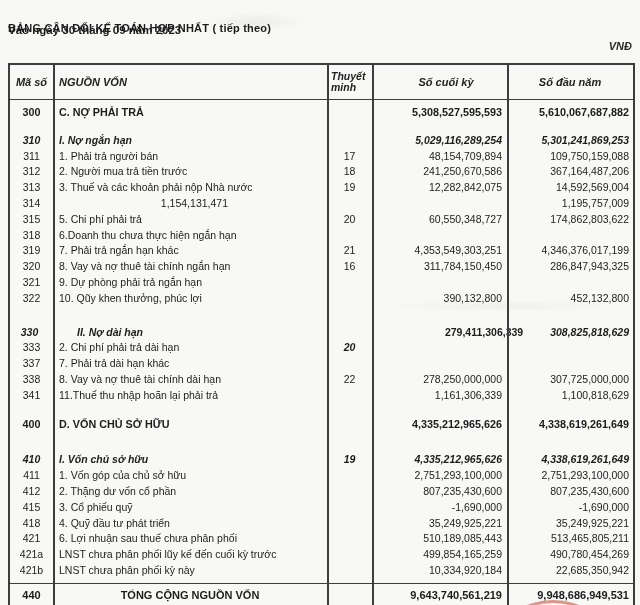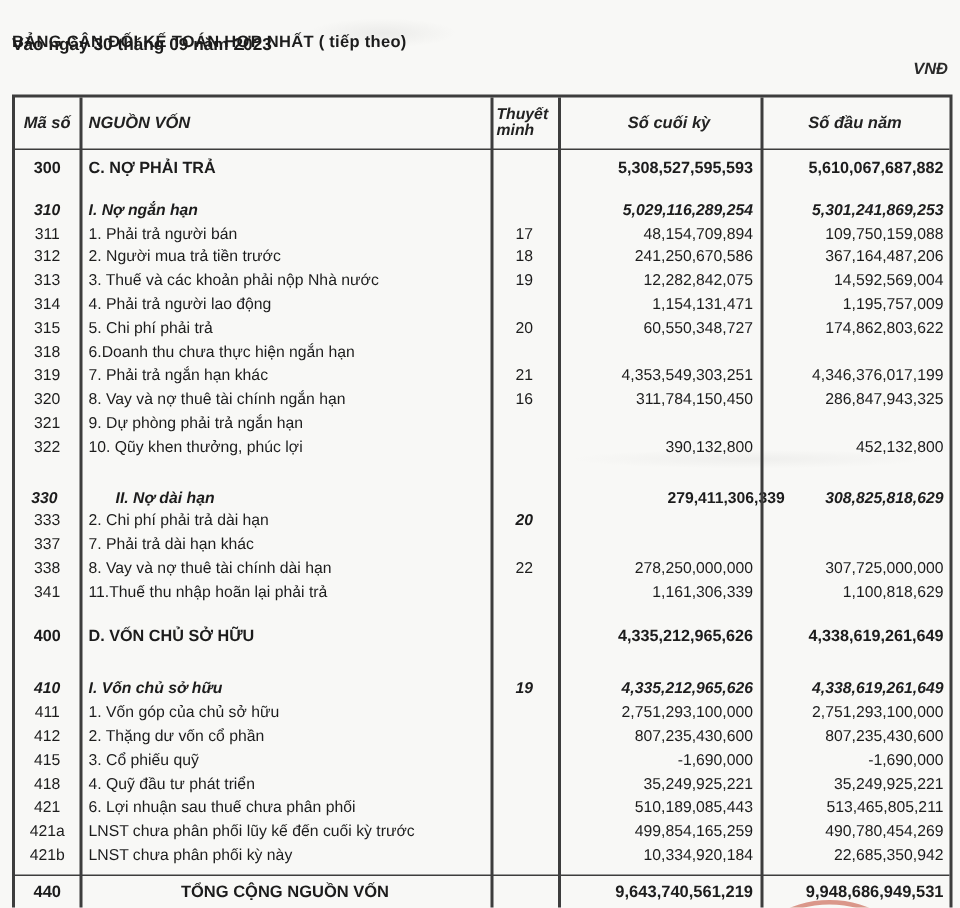--- a/index.html
+++ b/index.html
@@ -128,21 +128,20 @@
         </div>
         <div class="row kind-item">
           <div class="cell cell-code">313</div>
           <div class="cell cell-name">3. Thuế và các khoản phải nộp Nhà nước</div>
           <div class="cell cell-note">19</div>
           <div class="cell cell-end">12,282,842,075</div>
           <div class="cell cell-begin">14,592,569,004</div>
         </div>
         <div class="row kind-item">
           <div class="cell cell-code">314</div>
-          <div class="cell cell-name">4. Phải trả người lao động</div>
           <div class="cell cell-note"></div>
           <div class="cell cell-end">1,154,131,471</div>
           <div class="cell cell-begin">1,195,757,009</div>
         </div>
         <div class="row kind-item">
           <div class="cell cell-code">315</div>
           <div class="cell cell-name">5. Chi phí phải trả</div>
           <div class="cell cell-note">20</div>
           <div class="cell cell-end">60,550,348,727</div>
           <div class="cell cell-begin">174,862,803,622</div>

